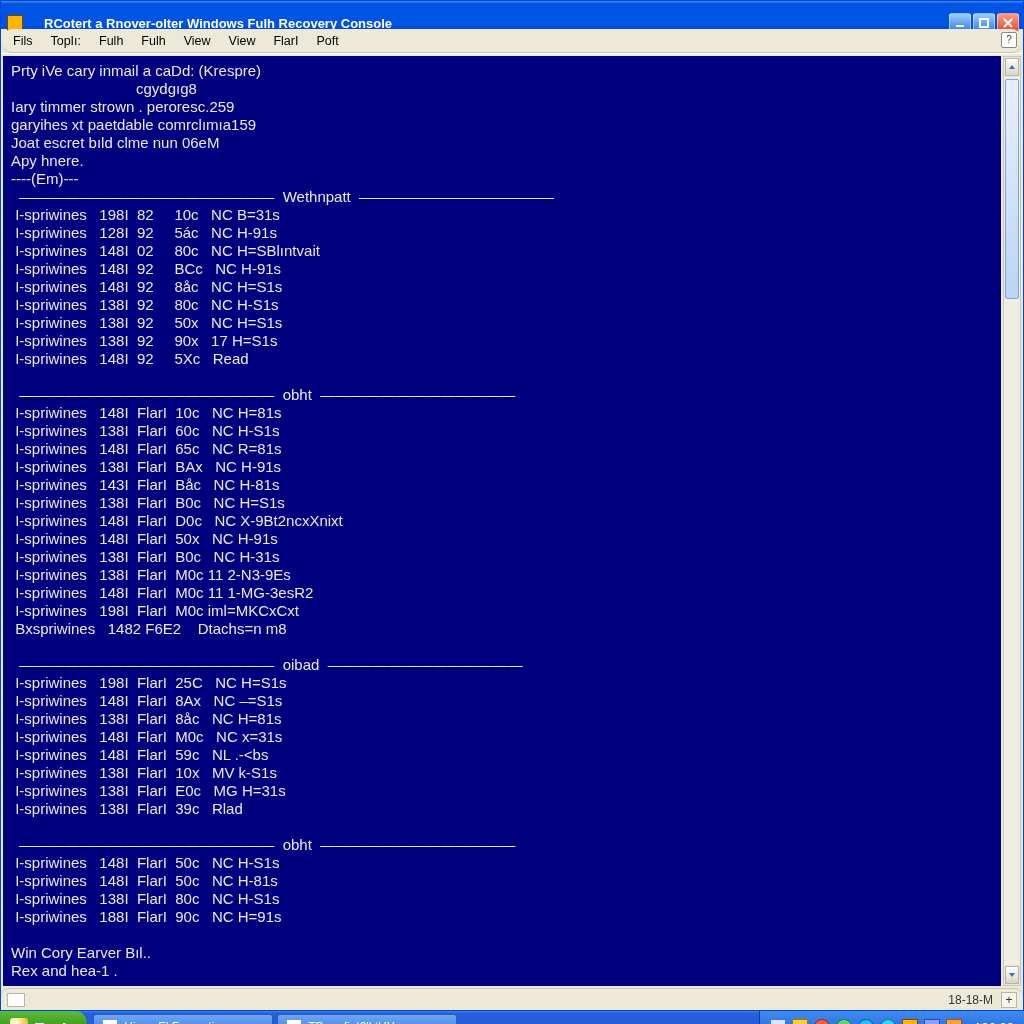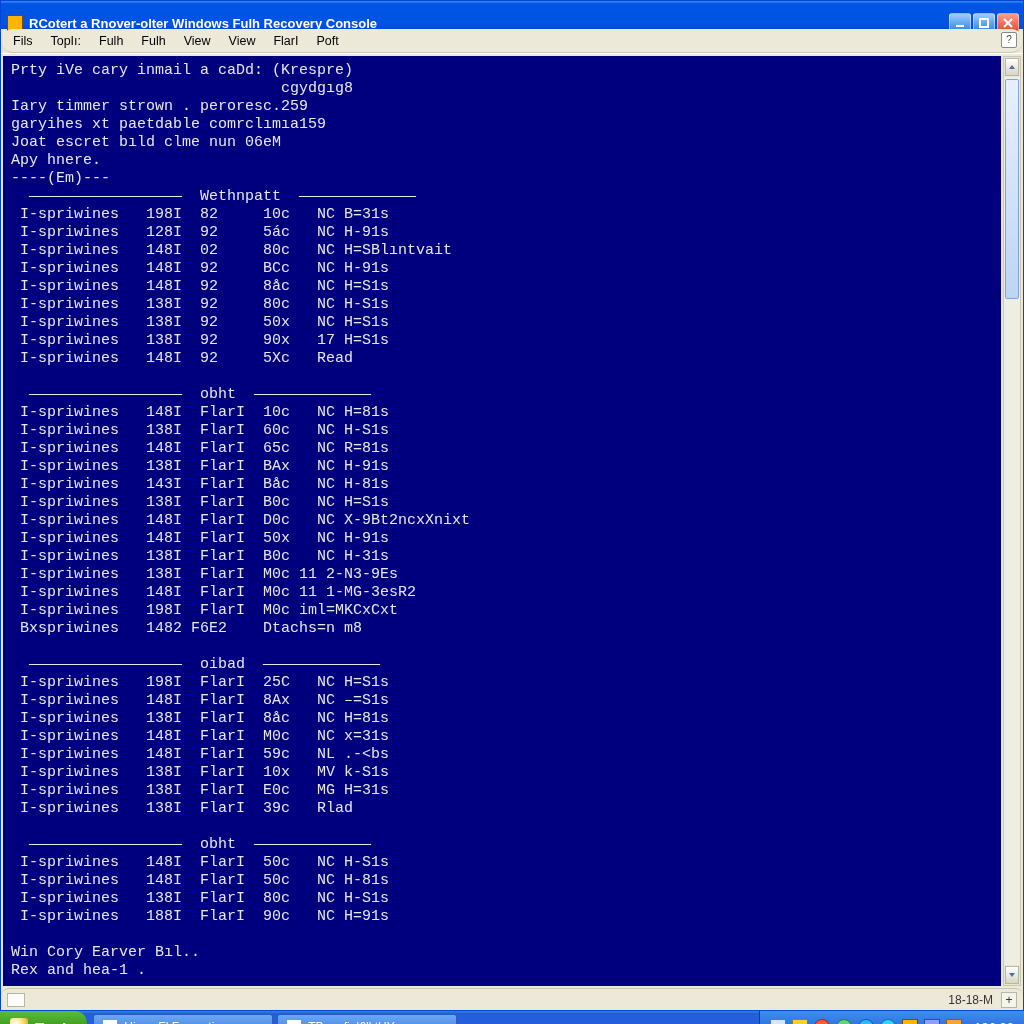--- a/index.html
+++ b/index.html
@@ -5,21 +5,21 @@
   * { box-sizing: border-box; margin: 0; padding: 0; }
   html, body { width: 1024px; height: 1024px; overflow: hidden; font-family: "Tahoma", sans-serif; }
   body { background: #ece9d8; display: flex; flex-direction: column; }
 
   
   .window { flex: 1 1 auto; display: flex; flex-direction: column; border: 1px solid #0046d5; }
   .titlebar {
     height: 28px;
     background: linear-gradient(to bottom,#3f8cf3 0%,#0054e3 10%,#0054e3 85%,#0046d5 100%);
     display: flex; align-items: center; padding: 16px 4px 0 6px; color: #fff;
-    font-weight: bold; font-size: 13px; gap: 6px;
+    font-weight: bold; font-size: 13px; gap: 21px;
   }
   .titlebar .app-icon { width: 16px; height: 16px; background:#ffb400; border:1px solid #7a4800; display:inline-block;}
   .titlebar .title-text { flex: 1; white-space: nowrap; overflow: hidden; }
   .win-buttons { display: flex; gap: 2px; }
   .win-btn {
     width: 22px; height: 20px; border-radius: 3px;
     background: linear-gradient(to bottom,#9ecdff,#2b7ee0);
     border: 1px solid #ffffff70; display:flex; align-items:center; justify-content:center;
     color:#fff; font-weight:bold; font-size:12px; cursor:pointer;
   }
@@ -35,21 +35,21 @@
   .menubar .menu-item { padding: 2px 8px; cursor:default; }
   .menubar .help-icon {
     position:absolute; right:6px; top:3px; width:16px; height:16px;
     border:1px solid #888; border-radius:2px; font-size:10px; line-height:14px;
     text-align:center; background:#fff; color:#444;
   }
 
   .client-area { flex:1; display:flex; background:#ece9d8; border-top:1px solid #fff; position:relative; }
   .console {
     flex:1; margin: 2px 2px 2px 2px; background:#00007f; color:#e8e8e8;
-    font-family: Liberation Mono, monospace; font-size:15px; line-height:18px;
+    font-family: Liberation Sans, sans-serif; font-size:15px; line-height:18px;
     padding: 6px 8px; white-space: pre; overflow:hidden; position:relative;
   }
 
   .vscroll {
     width: 18px; background:#e7e5d8; margin:2px 2px 2px 0;
     display:flex; flex-direction:column; border:1px solid #c9c6b6;
   }
   .vscroll .arrow {
     height:18px; background:linear-gradient(#fff,#d8d5c6);
     border:1px solid #b8b5a2; margin:1px; display:flex;align-items:center;justify-content:center;

